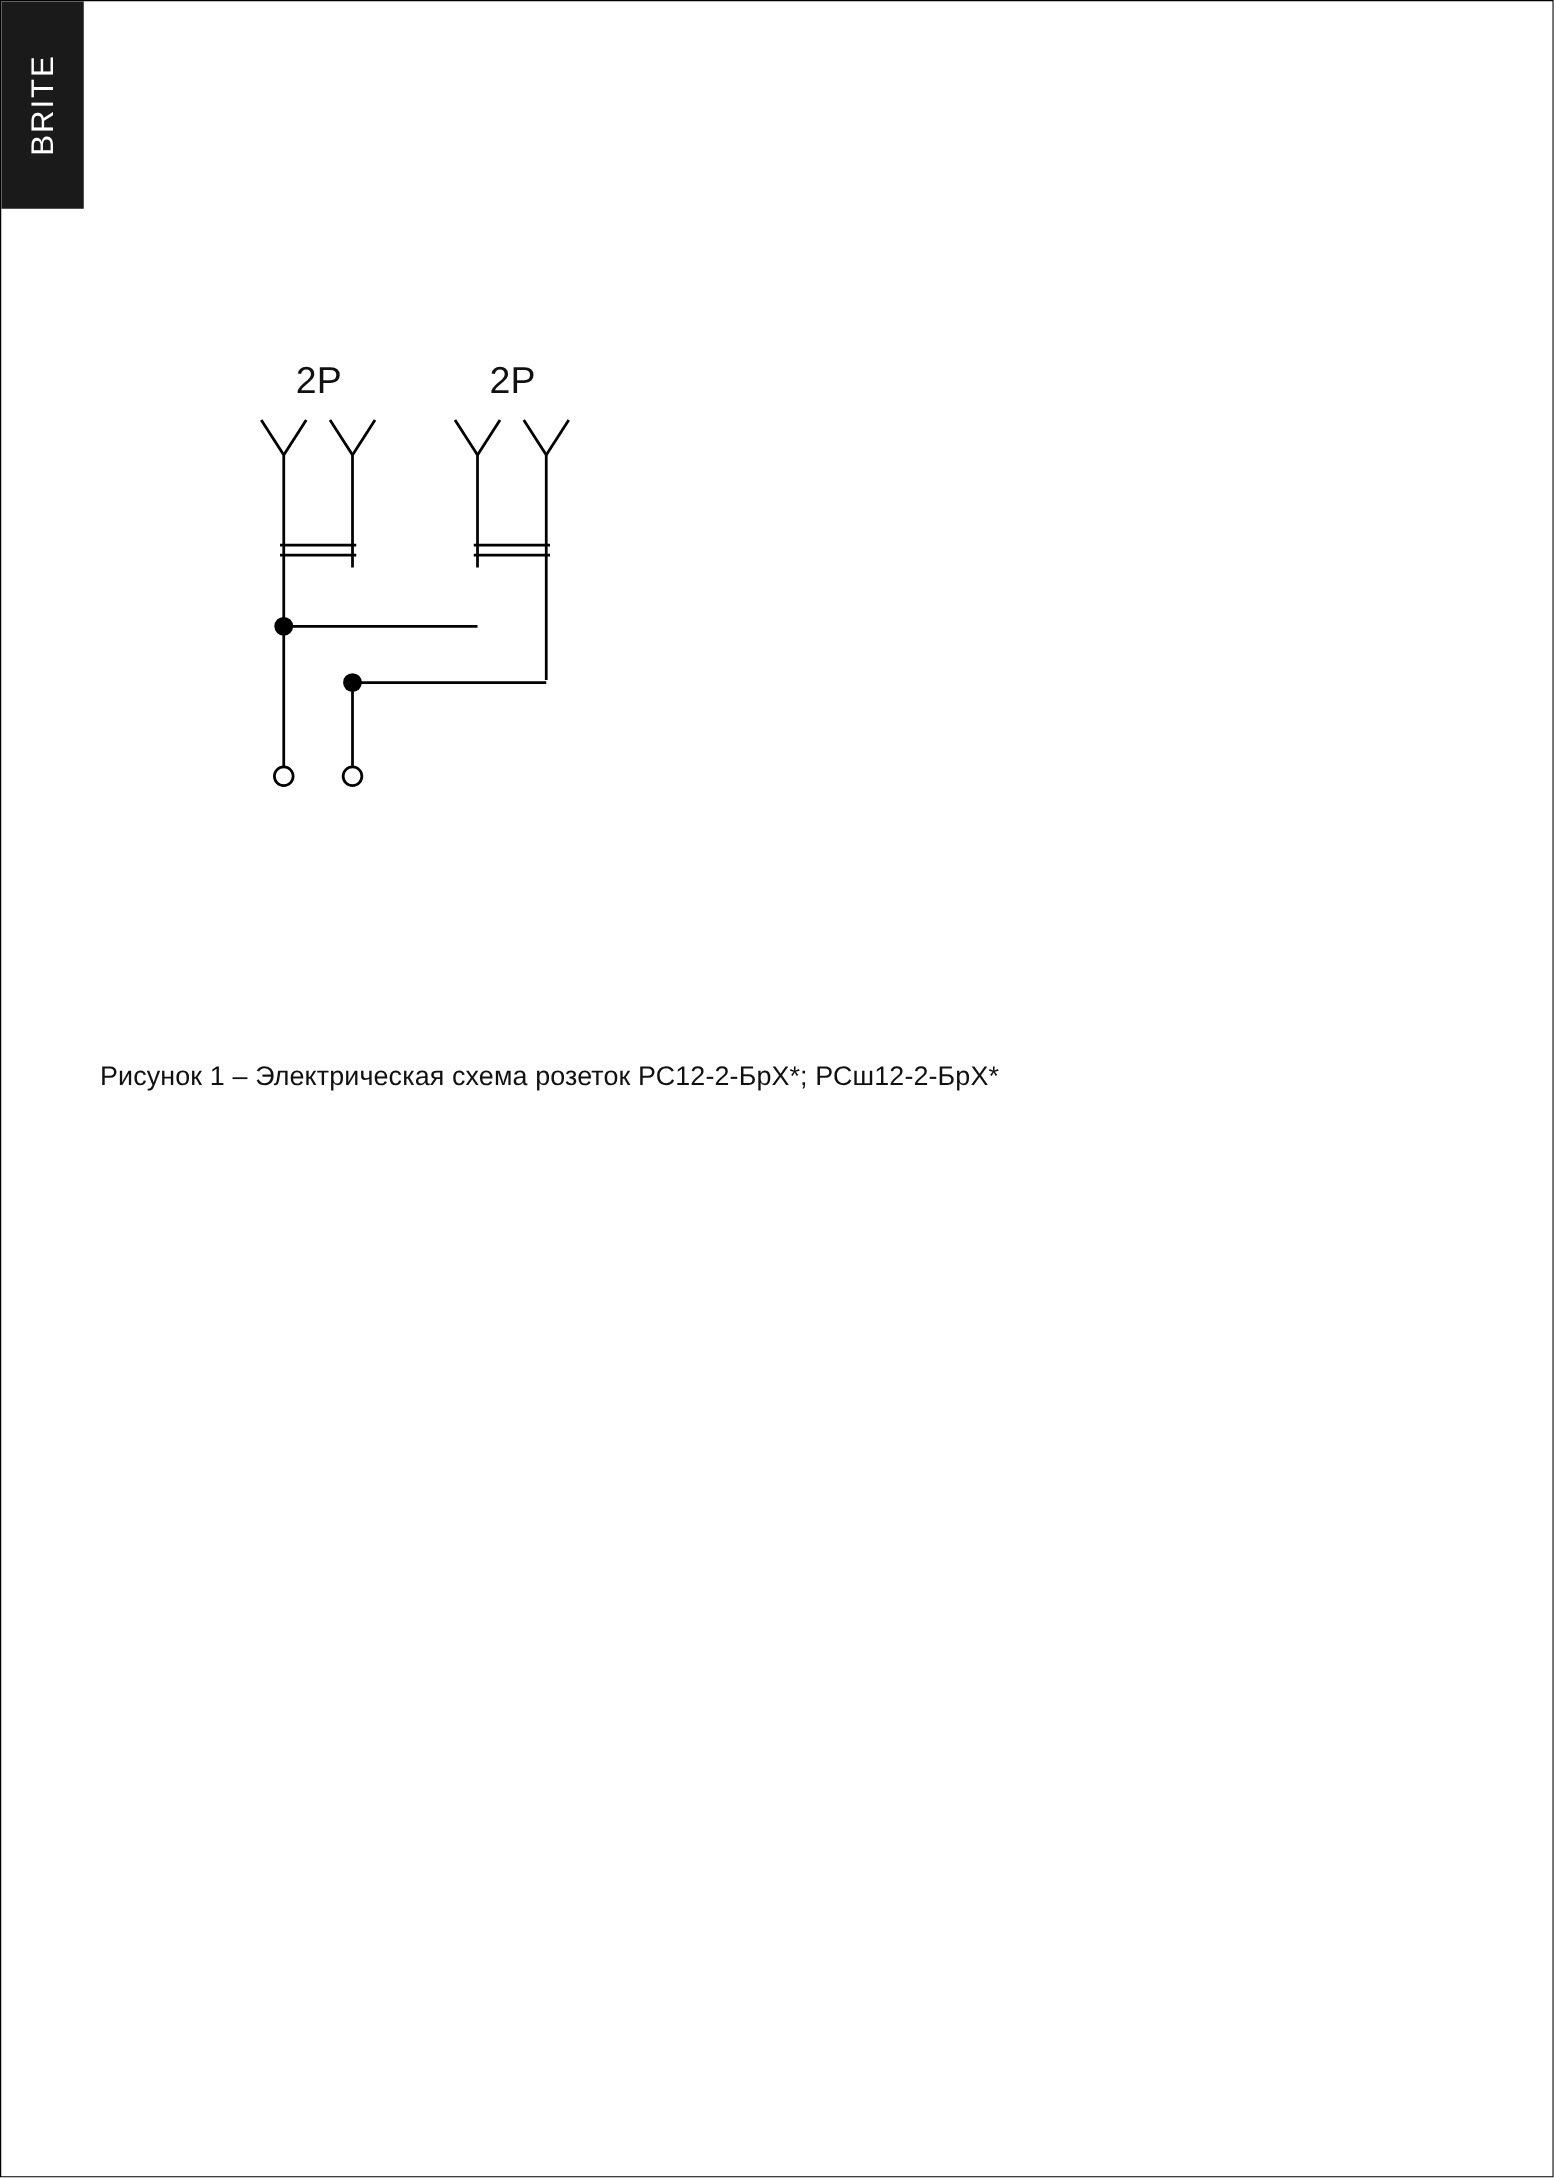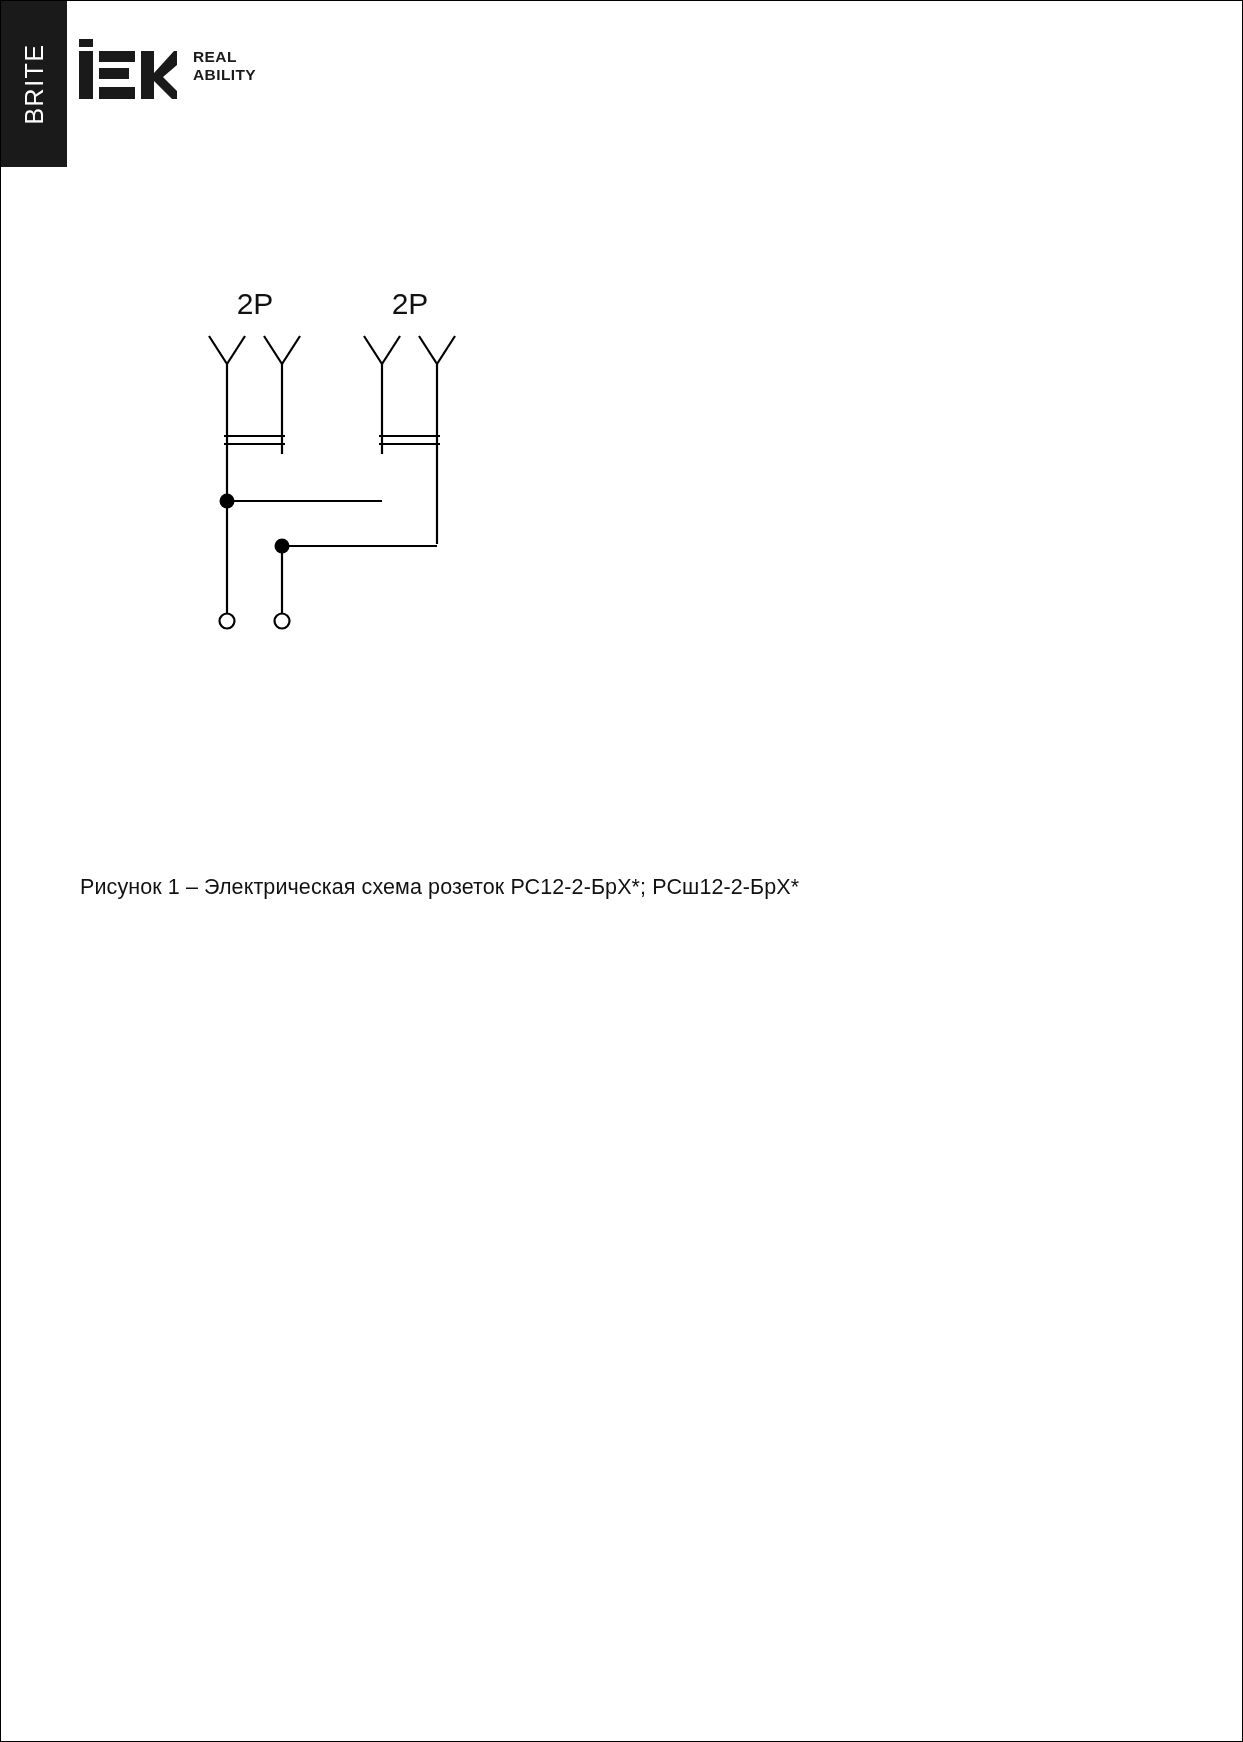--- a/index.html
+++ b/index.html
@@ -79,56 +79,36 @@
     top: 255px;
     width: 400px;
     height: 400px;
   }
   .schematic svg { display: block; overflow: visible; }
 
   
   .caption {
     position: absolute;
     left: 79px;
-    top: 874px;
+    top: 848px;
     font-size: 21.5px;
     color: #111111;
     letter-spacing: 0.1px;
     white-space: nowrap;
   }
 </style>
 </head>
 <body>
 
 <div class="page">
 
   <div class="brand-tab">
     <div class="brand-tab-text">BRITE</div>
   </div>
 
-  <div class="logo-wrap">
-    <div class="logo-mark">
-      <svg width="98" height="62" viewBox="0 0 98 62" xmlns="http://www.w3.org/2000/svg">
-
-        <rect x="0" y="12" width="14" height="48" fill="#1a1a1a"></rect>
-        <rect x="0" y="0" width="14" height="8" fill="#1a1a1a"></rect>
-
-        <rect x="20" y="12" width="36" height="11" fill="#1a1a1a"></rect>
-        <rect x="20" y="29" width="30" height="11" fill="#1a1a1a"></rect>
-        <rect x="20" y="48" width="36" height="12" fill="#1a1a1a"></rect>
-
-        <rect x="62" y="12" width="13" height="48" fill="#1a1a1a"></rect>
-        <polygon points="75,34 95,12 98,12 98,26 84,38 98,52 98,60 93,60 75,42" fill="#1a1a1a"></polygon>
-      </svg>
-    </div>
-    <div class="logo-tagline">
-      <div>REAL</div>
-      <div>ABILITY</div>
-    </div>
-  </div>
 
   <div class="schematic">
     <svg width="400" height="400" viewBox="0 0 400 400" xmlns="http://www.w3.org/2000/svg">
       <g fill="none" stroke="#000000" stroke-width="2.2" stroke-linecap="butt">
 
         <path d="M40 80 L58 108 L58 250"></path>
         <path d="M76 80 L58 108"></path>
 
         <path d="M95 80 L113 108 L113 198"></path>
         <path d="M131 80 L113 108"></path>

